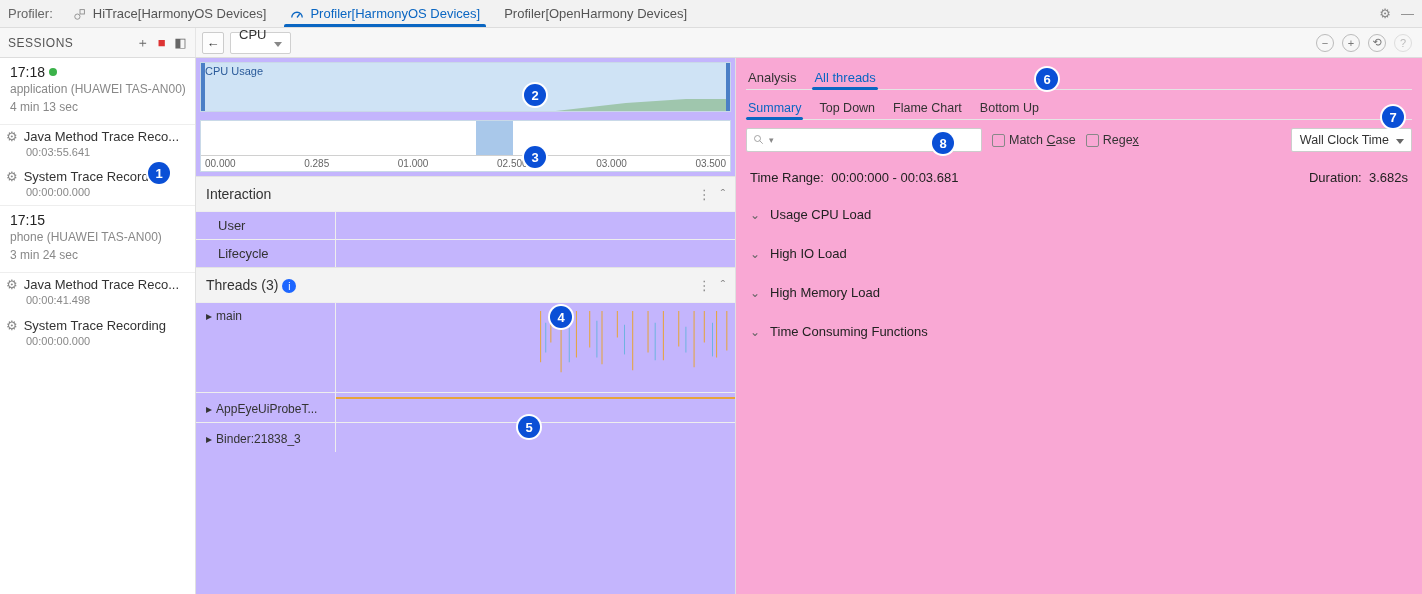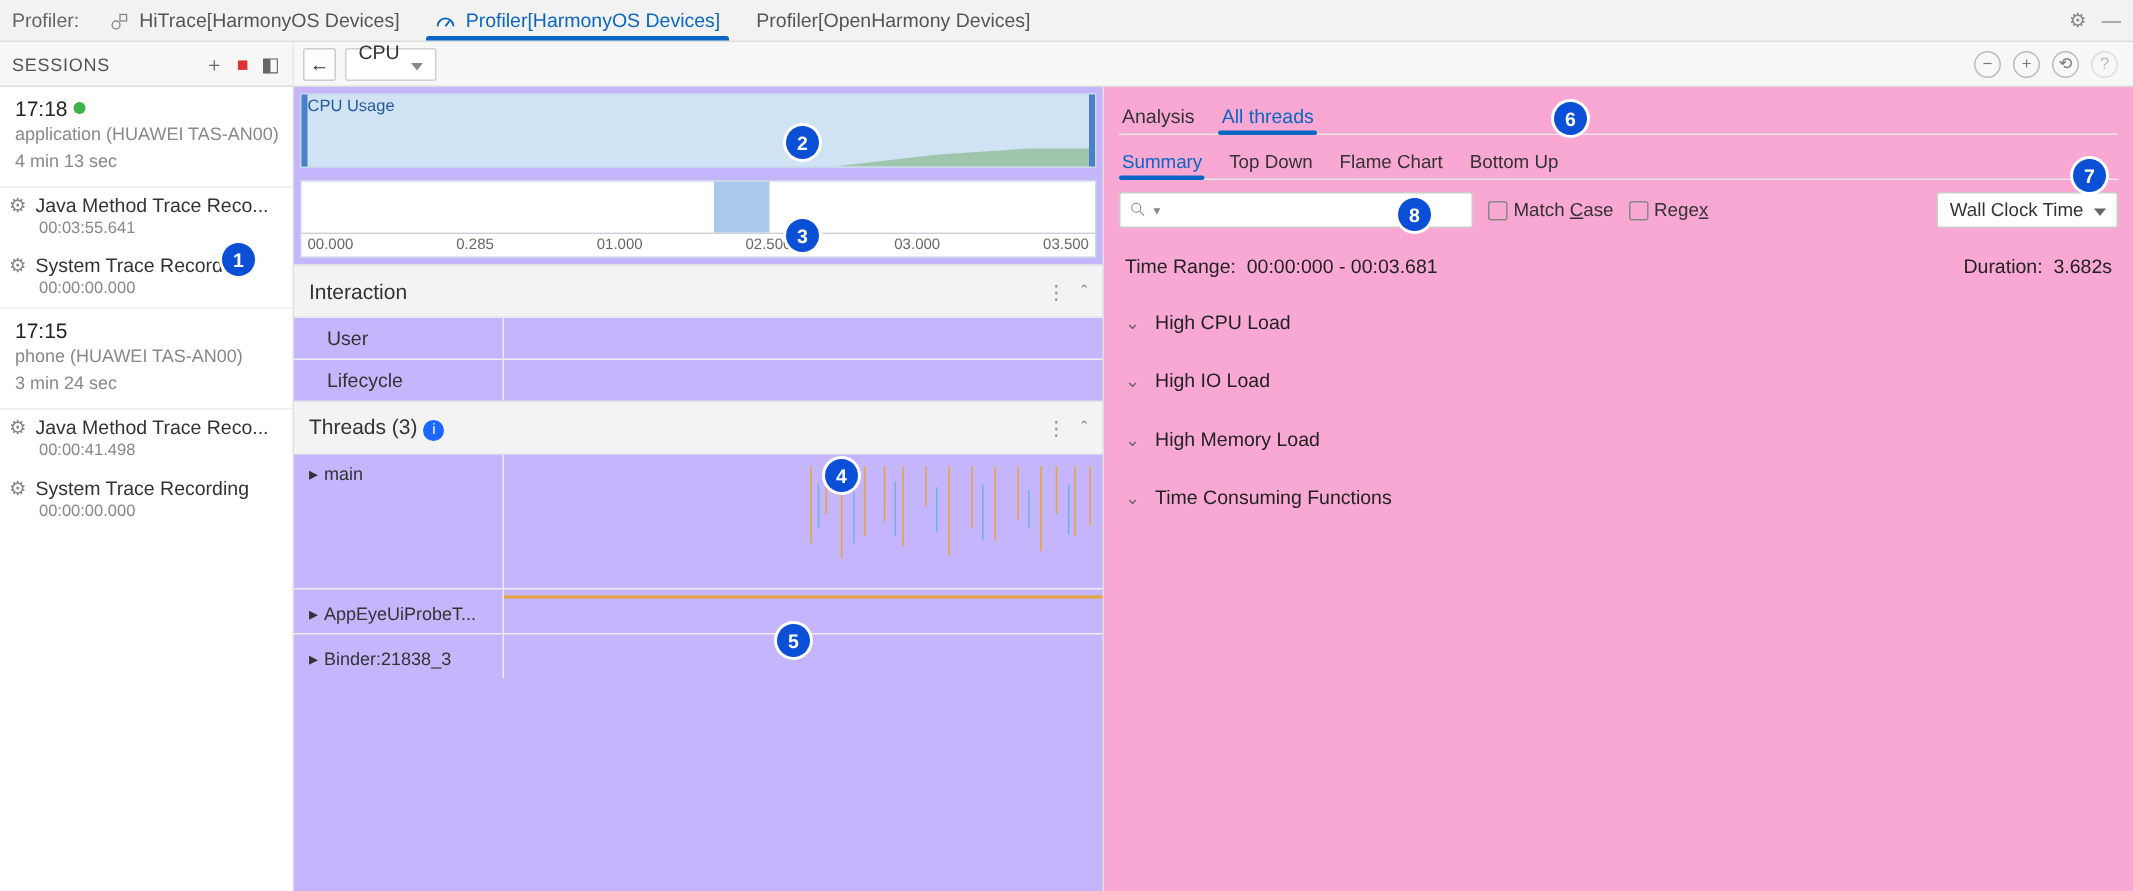--- a/index.html
+++ b/index.html
@@ -338,21 +338,21 @@
         </div>
     </div>
 
     <div class="range-row">
       <span><span>Time Range:</span>&nbsp;&nbsp;<span>00:00:000 - 00:03.681</span></span>
       <span><span>Duration:</span>&nbsp;&nbsp;<span>3.682s</span></span>
     </div>
 
     <div class="tree-item">
         <span class="chevron">⌄</span>
-        <span>High CPU Load</span>
+        <span>Usage CPU Load</span>
       </div>
     <div class="tree-item">
         <span class="chevron">⌄</span>
         <span>High IO Load</span>
       </div>
     <div class="tree-item">
         <span class="chevron">⌄</span>
         <span>High Memory Load</span>
       </div>
     <div class="tree-item">

